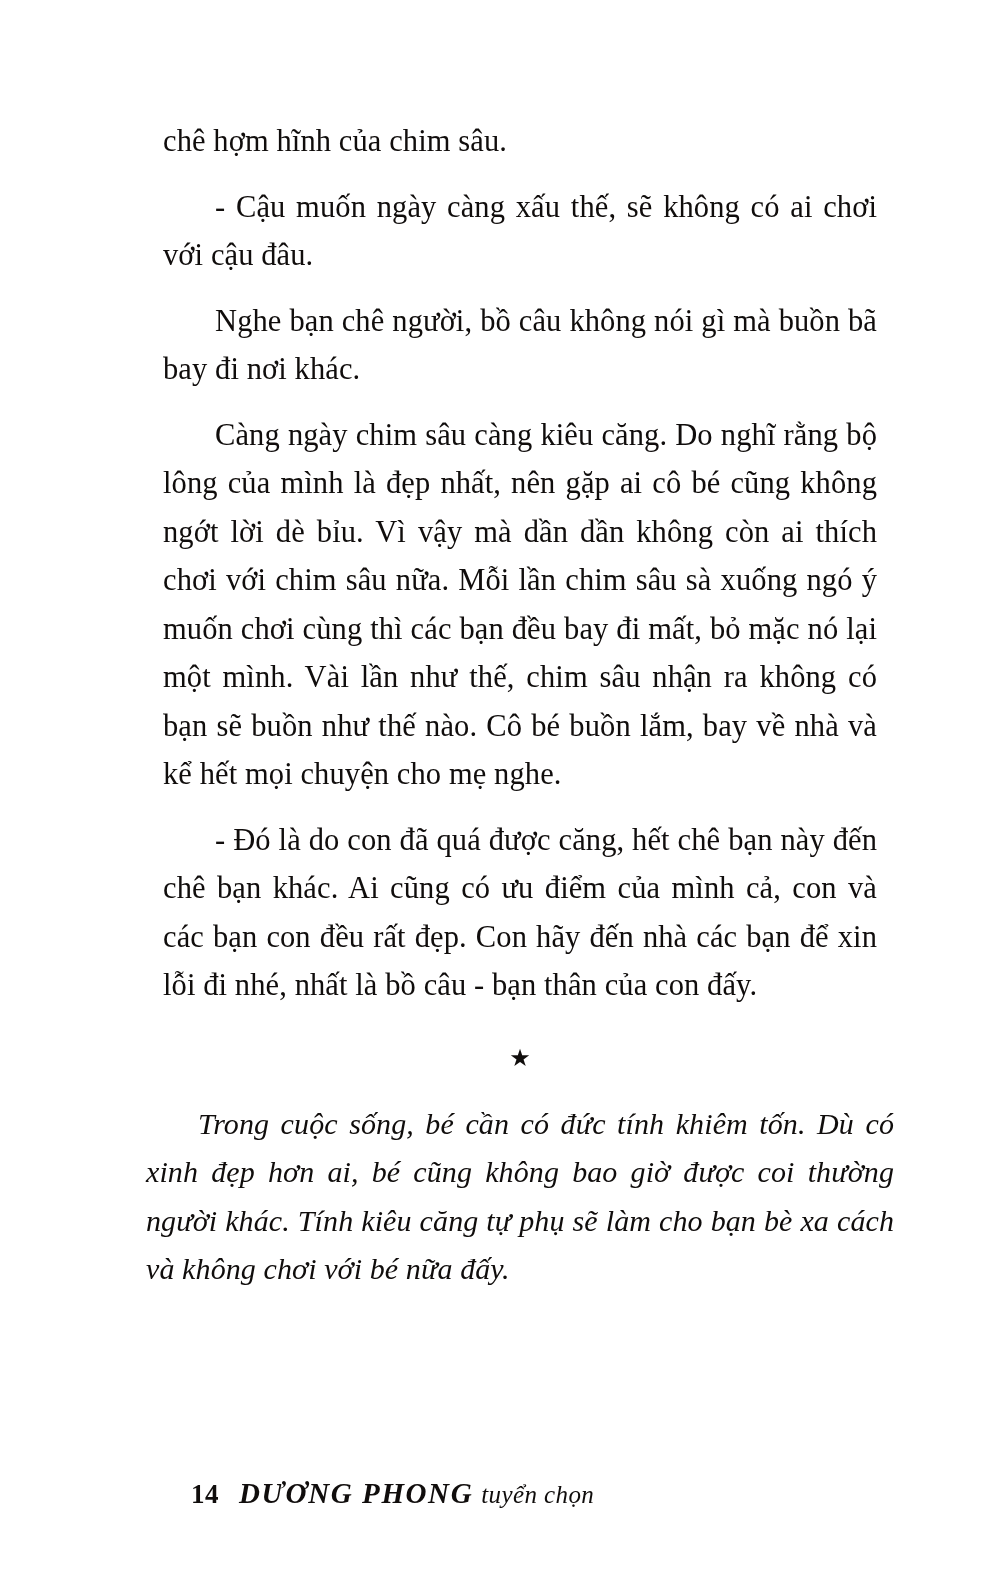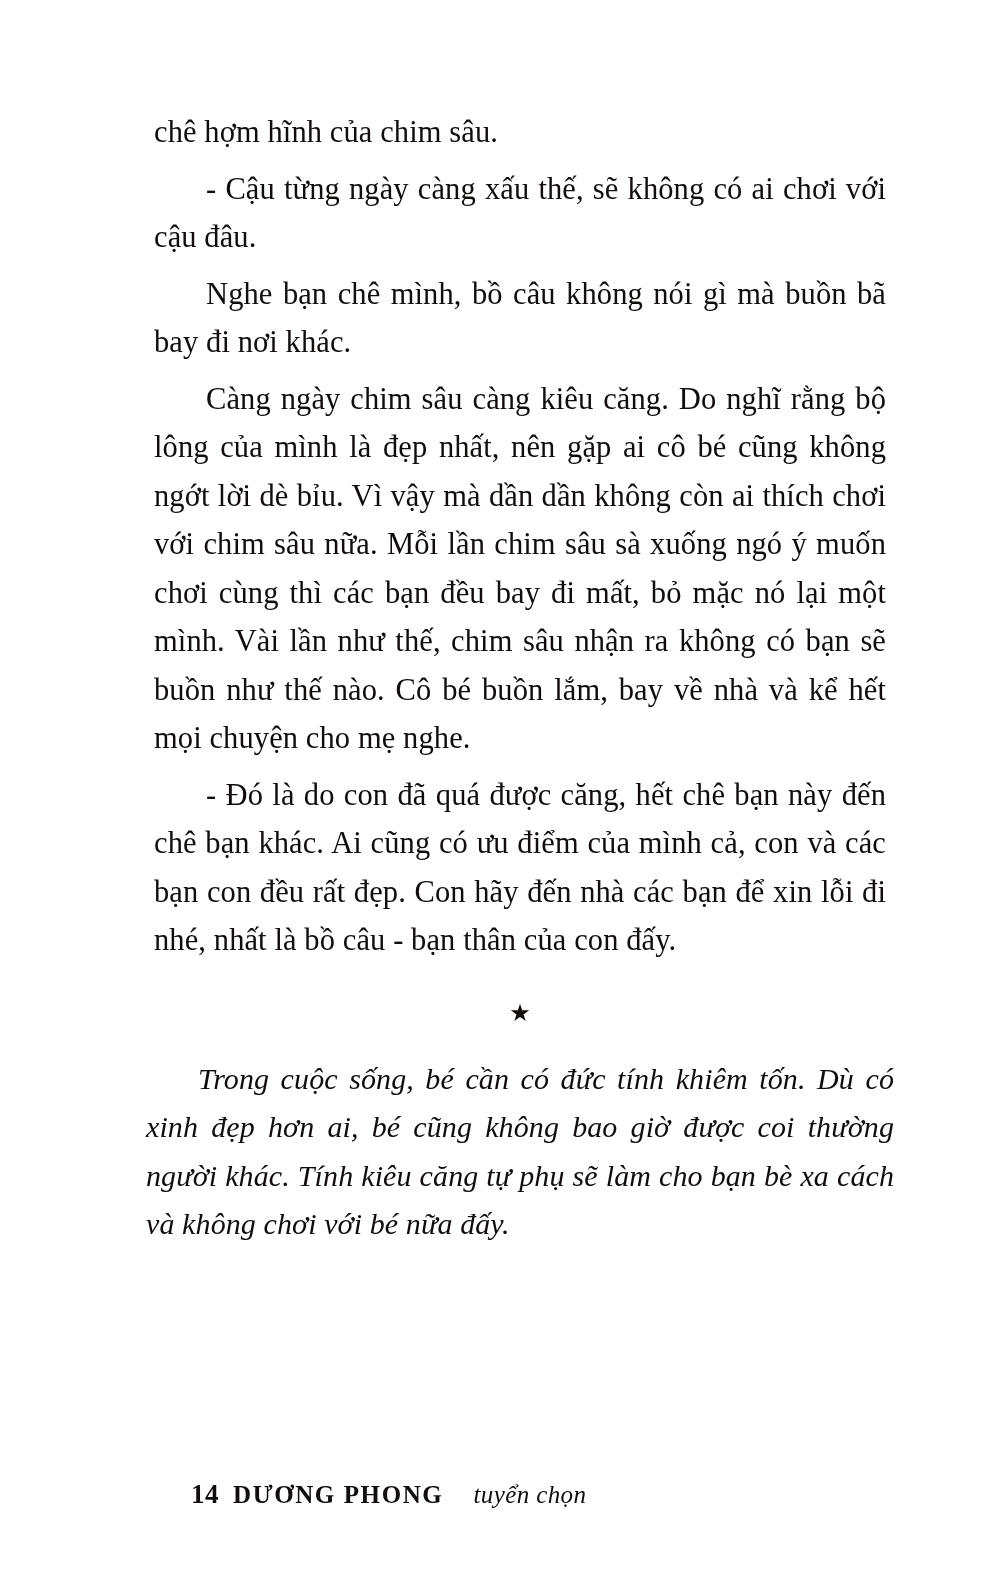--- a/index.html
+++ b/index.html
@@ -16,21 +16,21 @@
     color: #100d0c;
     overflow: hidden;
   }
   .content {
     position: absolute;
     left: 146px;
     top: 100px;
     width: 748px;
   }
   .body-text p {
-    margin: 8px;
+    margin: 17px;
     font-size: 30.5px;
     line-height: 48.5px;
     text-align: justify;
     text-justify: inter-word;
     letter-spacing: 0.1px;
   }
   .body-text p.first-line {
     text-indent: 0;
   }
   .body-text p.indented {
@@ -66,43 +66,44 @@
     width: 748px;
     white-space: nowrap;
   }
   .footer .pagenum {
     font-size: 27px;
     font-weight: bold;
     letter-spacing: 0.5px;
     margin-left: 45px;
   }
   .footer .author {
-    font-size: 25px;
+    font-size: 29px;
     font-weight: bold;
     letter-spacing: 1.6px;
-    margin-left: 10px;
+    margin-left: 16px;
+    font-style: italic;
   }
   .footer .role {
     font-size: 25px;
     font-style: italic;
     letter-spacing: 0.4px;
-    margin-left: 26px;
+    margin-left: 4px;
   }
 </style>
 </head>
 <body>
 
 <div class="page">
 
   <div class="content">
 
     <div class="body-text">
       <p class="first-line">chê hợm hĩnh của chim sâu.</p>
-      <p class="dash">- Cậu từng ngày càng xấu thế, sẽ không có ai chơi với cậu đâu.</p>
-      <p class="indented">Nghe bạn chê mình, bồ câu không nói gì mà buồn bã bay đi nơi khác.</p>
+      <p class="dash">- Cậu muốn ngày càng xấu thế, sẽ không có ai chơi với cậu đâu.</p>
+      <p class="indented">Nghe bạn chê người, bồ câu không nói gì mà buồn bã bay đi nơi khác.</p>
       <p class="indented">Càng ngày chim sâu càng kiêu căng. Do nghĩ rằng bộ lông của mình là đẹp nhất, nên gặp ai cô bé cũng không ngớt lời dè bỉu. Vì vậy mà dần dần không còn ai thích chơi với chim sâu nữa. Mỗi lần chim sâu sà xuống ngó ý muốn chơi cùng thì các bạn đều bay đi mất, bỏ mặc nó lại một mình. Vài lần như thế, chim sâu nhận ra không có bạn sẽ buồn như thế nào. Cô bé buồn lắm, bay về nhà và kể hết mọi chuyện cho mẹ nghe.</p>
       <p class="dash">- Đó là do con đã quá được căng, hết chê bạn này đến chê bạn khác. Ai cũng có ưu điểm của mình cả, con và các bạn con đều rất đẹp. Con hãy đến nhà các bạn để xin lỗi đi nhé, nhất là bồ câu - bạn thân của con đấy.</p>
     </div>
 
     <div class="divider">★</div>
 
     <div class="moral">
       <p class="indented">Trong cuộc sống, bé cần có đức tính khiêm tốn. Dù có xinh đẹp hơn ai, bé cũng không bao giờ được coi thường người khác. Tính kiêu căng tự phụ sẽ làm cho bạn bè xa cách và không chơi với bé nữa đấy.</p>
     </div>
 

